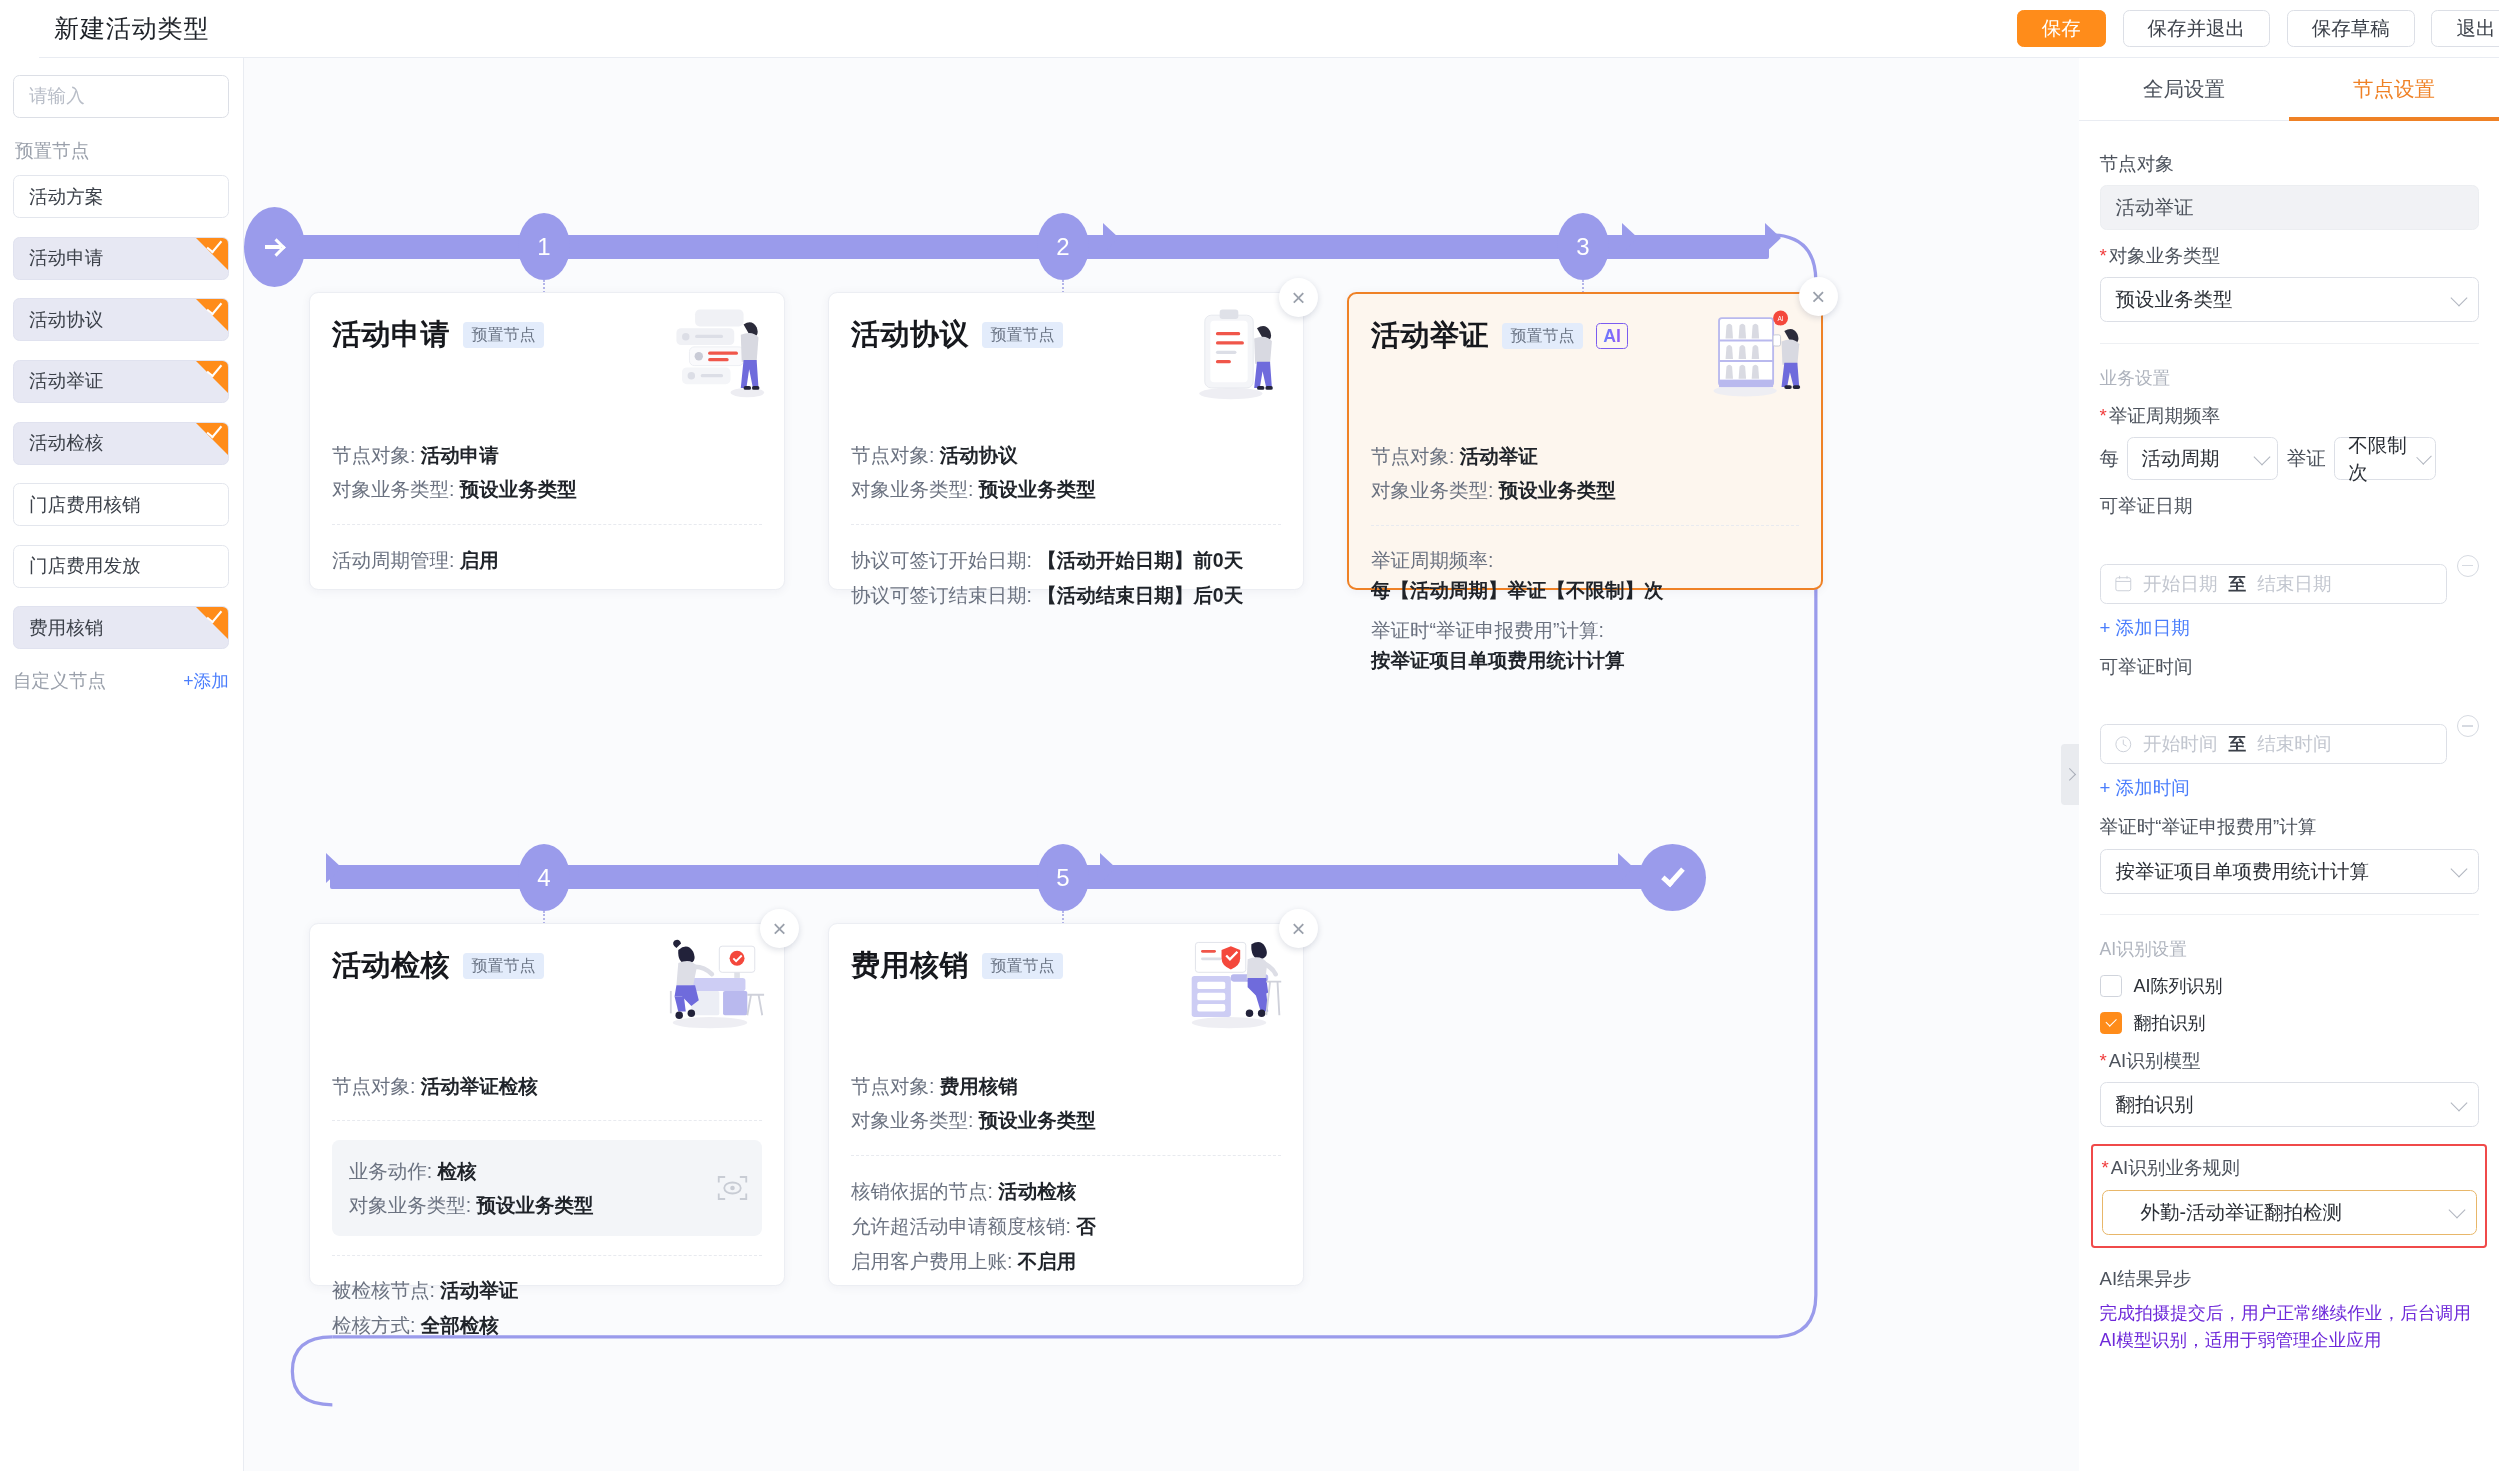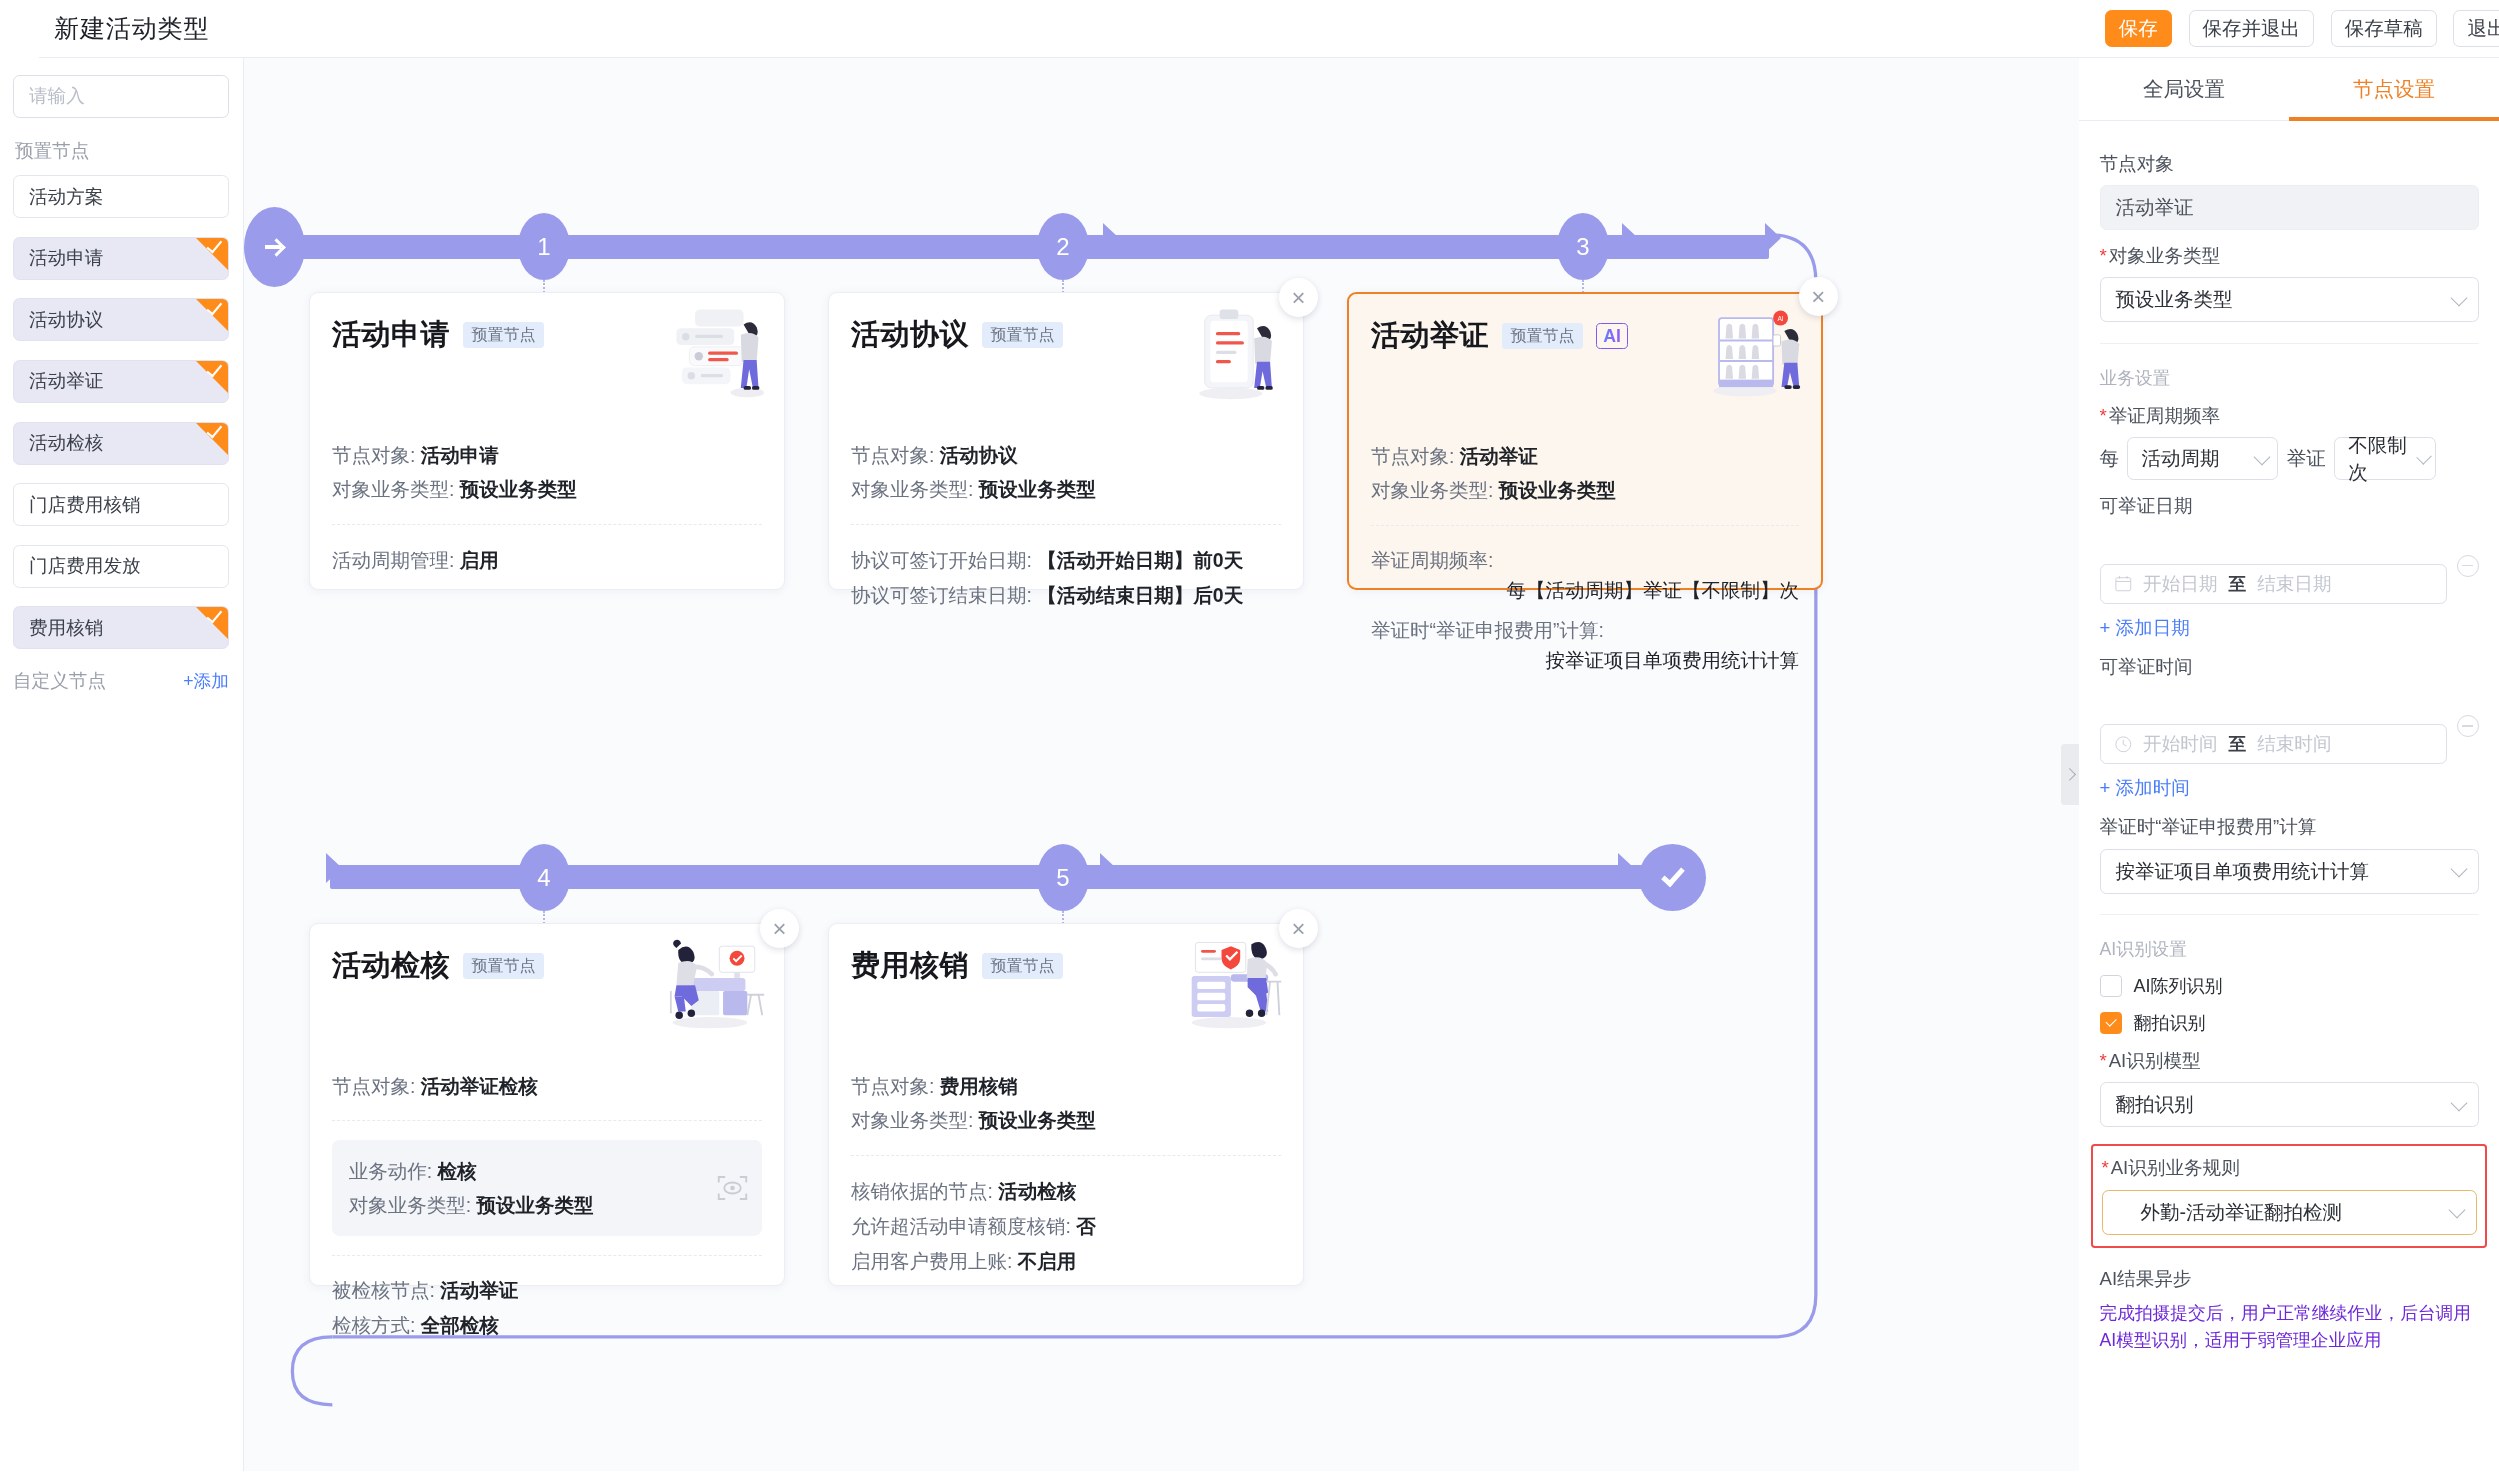--- a/index.html
+++ b/index.html
@@ -19,21 +19,21 @@
   }
   .app-title {
     font-size: 25px; color: #1f2329; letter-spacing: 0.9px;
     margin-left: 15px; font-weight: 400;
   }
   .topbar-actions {
     position:absolute; right: 18.6px; top: 10.2px;
     display:flex; gap: 16.7px; align-items:center;
   }
   .btn {
-    height: 37px; padding: 0 13px; border-radius: 6.5px;
+    height: 37px; padding: 0 24px; border-radius: 6.5px;
     font-size: 19.5px; display:flex; align-items:center; justify-content:center;
     border: 0.9px solid #dcdfe6; background:#fff; color:#3b4049; cursor:pointer;
     white-space: nowrap;
   }
   .btn.primary { background: #ff8c1a; border-color:#ff8c1a; color:#fff; }
 
   
   .sidebar {
     position:absolute; left:0; top:58px; width: 244px; height: 1425px;
     background:#ffffff; border-right: 0.9px solid #e9ecf2;
@@ -151,21 +151,21 @@
     font-size:17.7px; font-weight:700; padding: 2.8px 6.5px; border-radius:4.6px;
     border:1.9px solid #7b5cf0; line-height:1.05;
     background: linear-gradient(90deg,#5b8cff,#a24bf5);
     -webkit-background-clip: text; background-clip: text; color: transparent;
   }
   .card-illus { position:absolute; right: -3.7px; top: -9.3px; width: 112px; height: 97px; }
   .card-body { margin-top: 82px; }
   .kv { font-size: 19.5px; color:#6b7280; line-height: 1.65; margin-bottom: 2.8px; }
   .kv b { color:#1f2329; font-weight:700; }
   .kv-stack { font-size:19.5px; color:#6b7280; line-height:1.55; }
-  .kv-stack .val { display:block; color:#1f2329; font-weight:400;text-align:right; }
+  .kv-stack .val { display:block; color:#1f2329; font-weight:700; }
   .divider { border-top: 1.9px dashed #e8eaef; margin: 18.6px 0 18.6px 0; }
   .subpanel {
     background:#f3f5f8; border-radius:7.4px; padding: 15px 16.7px; position:relative;
     margin-bottom: 3.7px;
   }
   .scan-icon { position:absolute; right:13px; top:50%; transform:translateY(-50%); width:33px;height:30px;}
   .close-btn {
     position:absolute; width: 39px; height:39px; border-radius:50%;
     background:#fff; box-shadow: 0 1.9px 6.5px rgba(40,50,90,0.16);
     display:flex; align-items:center; justify-content:center;

